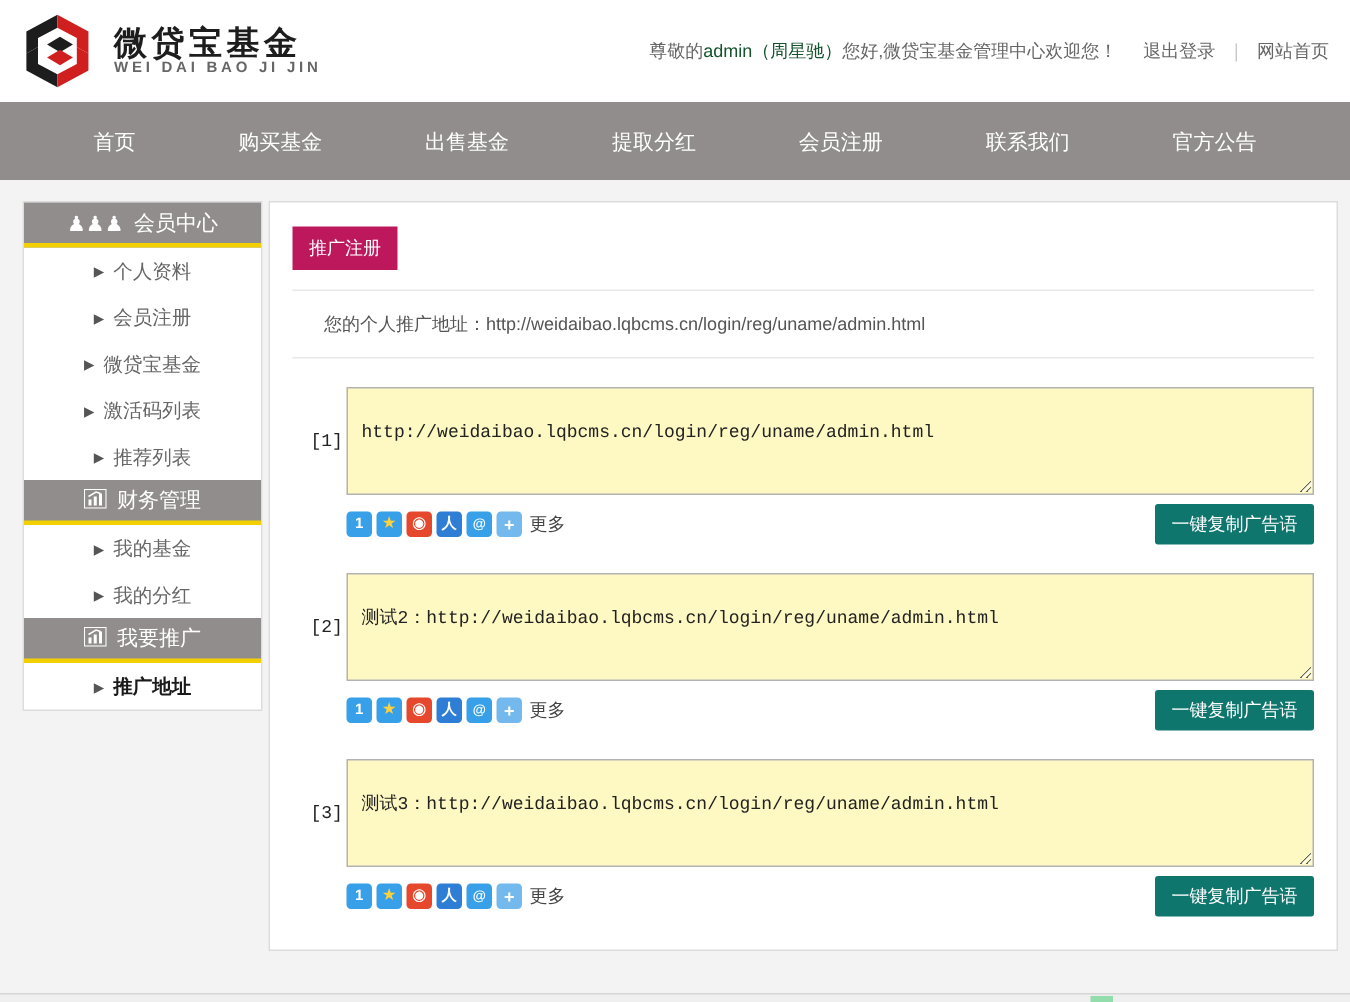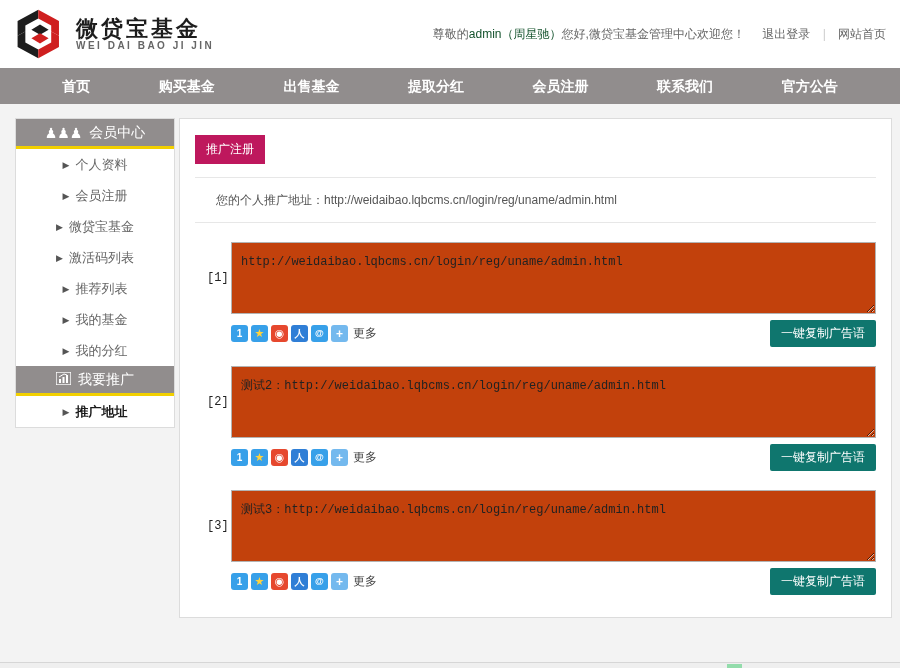--- a/index.html
+++ b/index.html
@@ -16,22 +16,22 @@
   .brand svg { display:block; }
   .brand-cn { font-size:22px; font-weight:bold; color:#1d1d1d; letter-spacing:3px; line-height:1.05; }
   .brand-en { font-size:10px; color:#666; letter-spacing:2.5px; font-weight:bold; }
   .greeting { font-size:12px; color:#666; white-space:nowrap; }
   .greeting .user { color:#14532d; }
   .greeting a { color:#666; text-decoration:none; cursor:pointer; }
   .greeting .sep { color:#bbb; margin:0 8px; }
   .greeting .gap { display:inline-block; width:14px; }
 
   
-  .nav { height:36px; background:#918d8d; display:flex; align-items:center;
-         justify-content:space-around; padding:12px 28px;font-weight:bold; }
+  .nav { height:52px; background:#918d8d; display:flex; align-items:center;
+         justify-content:space-around; padding:12px 28px; }
   .nav-item { color:#fff; font-size:14px; cursor:pointer; line-height:36px; }
 
   
   .content { display:flex; align-items:flex-start; padding:14px 8px 0 15px; gap:4px; }
 
   
   .sidebar { width:160px; background:#fff; border:1px solid #dcdcdc; flex:none; }
   .side-header { height:30px; background:#918d8d; border-bottom:3px solid #f2d000;
                  color:#fff; font-size:14px; display:flex; align-items:center;
                  justify-content:center; gap:7px; cursor:pointer; }
@@ -46,23 +46,23 @@
            min-height:444px; }
   .tab-chip { display:inline-block; background:#be185d; color:#fff; font-size:12px;
               padding:6px 11px; cursor:default; }
   .rule { height:1px; background:#e7e7e7; margin:13px 0; }
   .promo-line { font-size:12px; color:#555; padding-left:21px; line-height:18px; }
 
   .block { margin-top:19px; display:grid; grid-template-columns:36px 1fr; column-gap:0; }
   .blk-label { grid-column:1; align-self:center; font-family:"Liberation Mono","DejaVu Sans Mono",monospace;
                font-size:12px; color:#222; text-align:left; padding-left:12px; }
   .blk-textarea { grid-column:2; width:100%; height:72px; resize:both;
-                  border:1px solid #b3b3b3; padding:10px 9px;
+                  border:1px solid #b3b3b3; padding:20px 9px;
                   font-family:"Liberation Mono","DejaVu Sans Mono",monospace;
-                  font-size:12px; color:#222; line-height:1.5; background:#c2410c; }
+                  font-size:12px; color:#222; line-height:1.5; background:#fef9c3; }
   .blk-toolbar { grid-column:2; margin-top:6px; display:flex; align-items:center;
                  justify-content:space-between; }
   .share-row { display:flex; align-items:center; gap:3px; }
   .sh { width:17px; height:17px; border-radius:3px; display:flex; align-items:center;
         justify-content:center; color:#fff; font-size:10px; font-weight:bold;
         cursor:pointer; line-height:1; }
   .sh-qq     { background:#37a0e9; }
   .sh-qzone  { background:#37a0e9; color:#ffd23c; font-size:11px; }
   .sh-weibo  { background:#e6482e; font-size:11px; }
   .sh-renren { background:#2f7ed6; }
@@ -121,20 +121,32 @@
     <div class="side-header">
       <span class="sicon">♟♟♟</span>
       <span>会员中心</span>
     </div>
     <div class="side-item"><span class="bullet">▶</span><span>个人资料</span></div>
     <div class="side-item"><span class="bullet">▶</span><span>会员注册</span></div>
     <div class="side-item"><span class="bullet">▶</span><span>微贷宝基金</span></div>
     <div class="side-item"><span class="bullet">▶</span><span>激活码列表</span></div>
     <div class="side-item"><span class="bullet">▶</span><span>推荐列表</span></div>
 
+    <div class="side-header">
+      <span class="sicon">
+        <svg width="15" height="13" viewBox="0 0 15 13">
+            <rect x="0" y="0" width="15" height="13" fill="none" stroke="#fff" stroke-width="1.4"></rect>
+            <rect x="3" y="7" width="2" height="4" fill="#fff"></rect>
+            <rect x="6.5" y="5" width="2" height="6" fill="#fff"></rect>
+            <rect x="10" y="3" width="2" height="8" fill="#fff"></rect>
+            <path d="M3 5 L8 2 L11 3" stroke="#fff" stroke-width="1" fill="none"></path>
+          </svg>
+      </span>
+      <span>财务管理</span>
+    </div>
     <div class="side-item"><span class="bullet">▶</span><span>我的基金</span></div>
     <div class="side-item"><span class="bullet">▶</span><span>我的分红</span></div>
 
     <div class="side-header">
       <span class="sicon">
         <svg width="15" height="13" viewBox="0 0 15 13">
             <rect x="0" y="0" width="15" height="13" fill="none" stroke="#fff" stroke-width="1.4"></rect>
             <rect x="3" y="7" width="2" height="4" fill="#fff"></rect>
             <rect x="6.5" y="5" width="2" height="6" fill="#fff"></rect>
             <rect x="10" y="3" width="2" height="8" fill="#fff"></rect>

